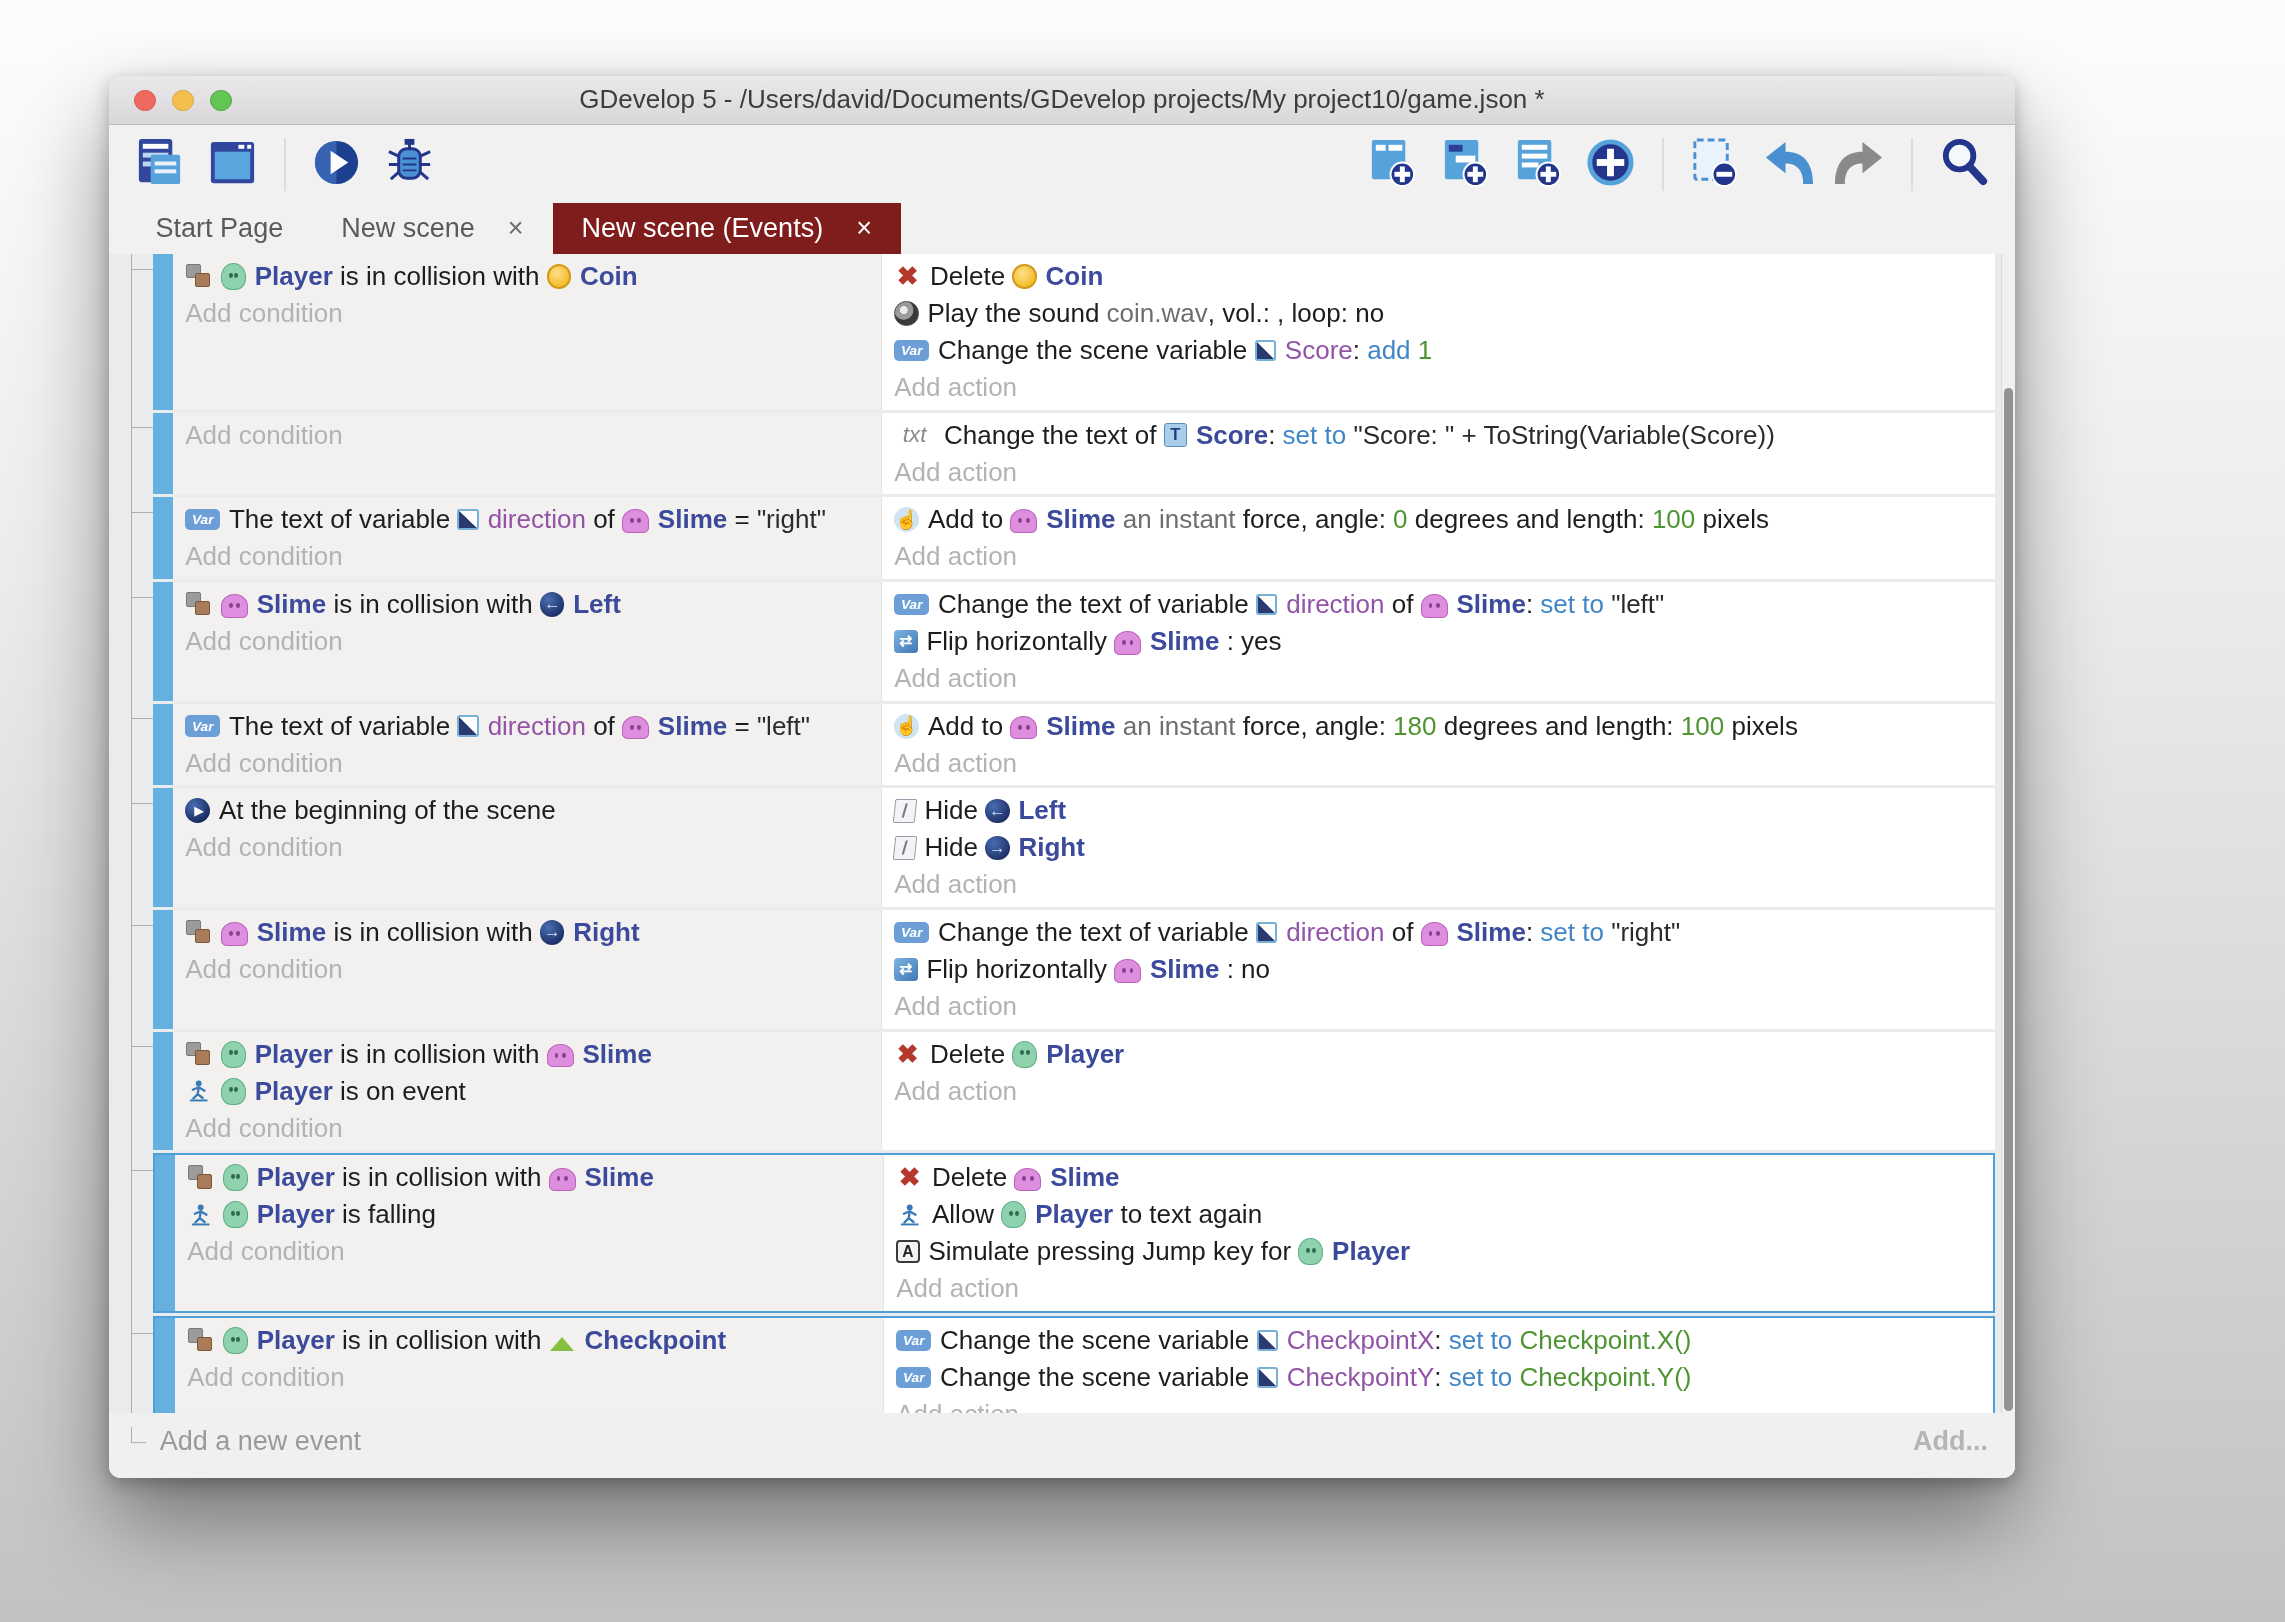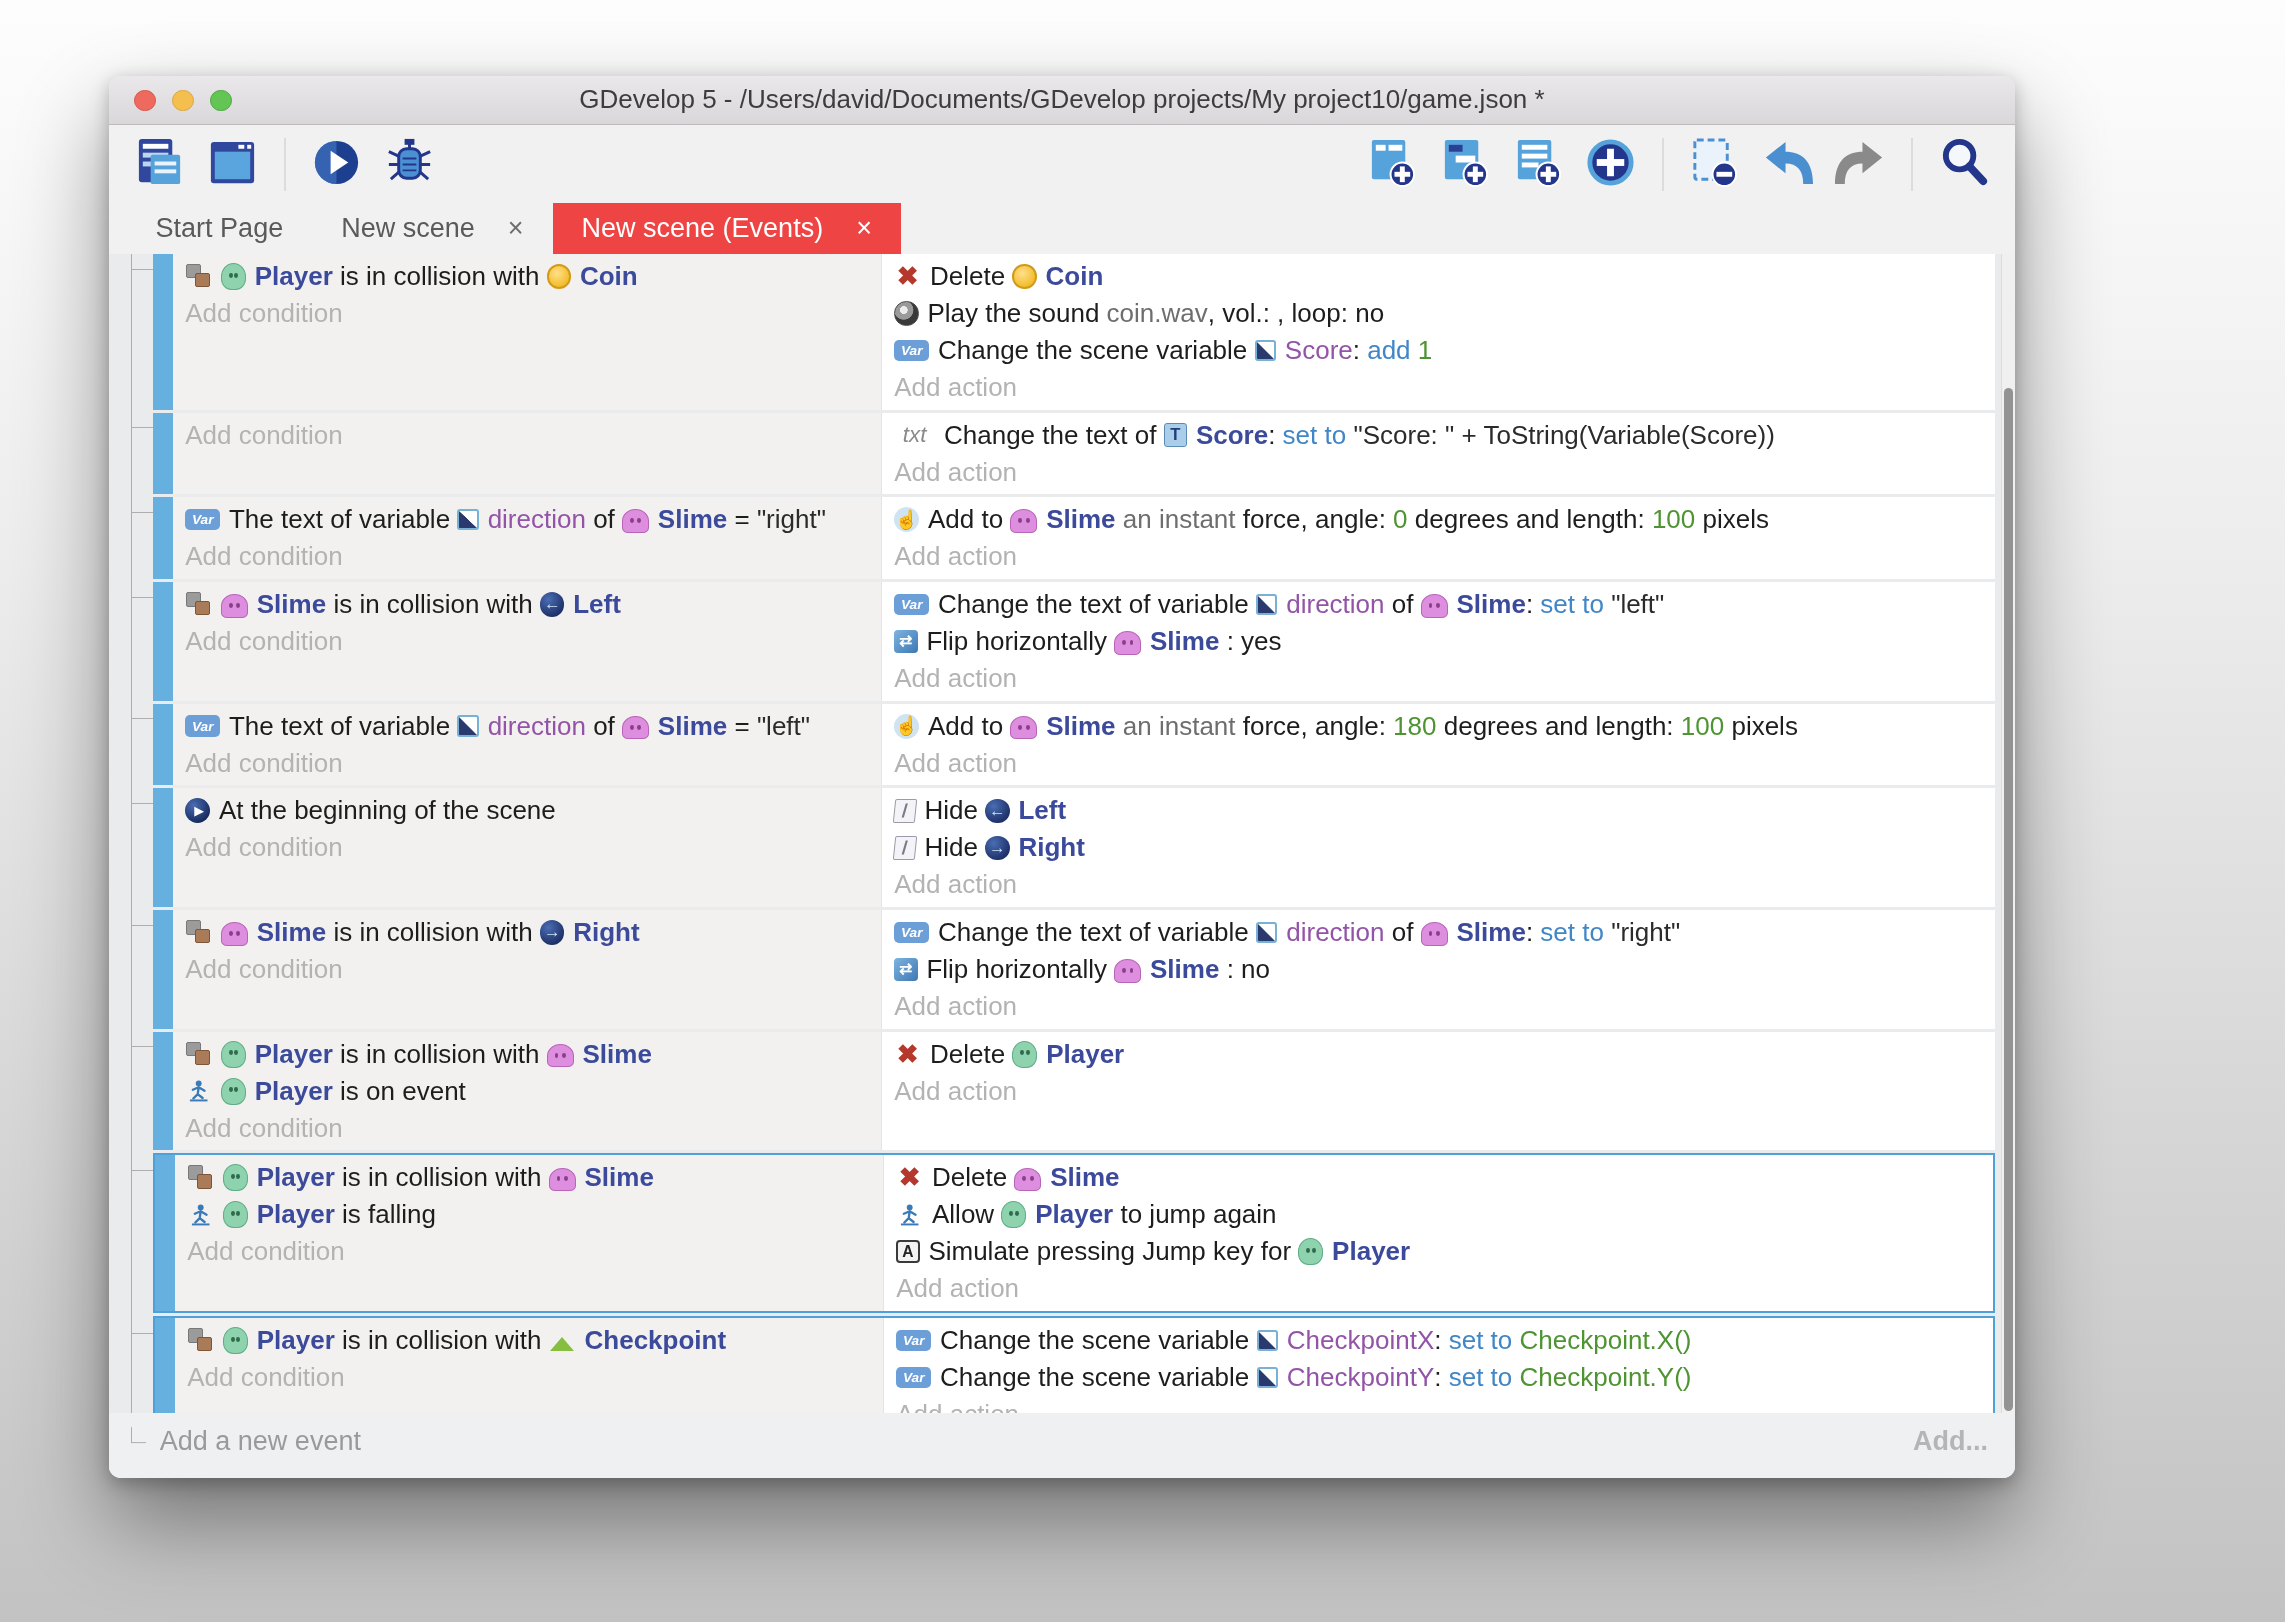--- a/index.html
+++ b/index.html
@@ -27,21 +27,21 @@
   .title { text-align: center; line-height: 47px; font-size: 26px; color: #3d3d3d; }
 
   .toolbar { height: 78px; background: #f1f1f1; display: flex; align-items: center; padding: 0 21.5px; }
   .tb-left, .tb-right { display: flex; align-items: center; gap: 13.7px; }
   .tb-right { margin-left: auto; }
   .tbtn { width: 59px; height: 59px; display: flex; align-items: center; justify-content: center; }
   .tbsep { width: 2px; height: 53px; background: #dcdcdc; margin: 0 7.8px; }
 
   .tabbar { height: 51px; background: #f1f1f1; display: flex; align-items: stretch; padding-left: 17.6px; font-size: 27px; }
   .tab { display: flex; align-items: center; padding: 0 29px; color: #5a5a5a; gap: 33px; cursor: default; justify-content: center; }
-  .tab.active { background: #ef4444; color: #fff; }
+  .tab.active { background: #7f1d1d; color: #fff; }
   .tab .x { font-size: 27px; color: #6e6e6e; }
   .tab.active .x { color: #fff; }
 
   .sheet { position: relative; height: 1159px; background: #e9ebed; overflow: hidden; }
   .rail { position: absolute; left: 22.4px; top: 0; bottom: 0; border-left: 1px solid #aeaeae; }
   .rows { margin-left: 44px; margin-right: 20px; position: relative; }
   .row { display: flex; align-items: stretch; margin-bottom: 2.9px; position: relative; background: #fff; }
   .row::before { content: ""; position: absolute; left: -22.4px; top: 14.6px; width: 22.4px; border-top: 1px solid #aeaeae; }
   .row.sel { border: 2px solid #4f9fd8; }
   .row.sel::before { left: -24.4px; }
@@ -651,21 +651,21 @@
                   <path d="M6 11 L12 8.5 L18 12 M12 8.5 L11 15.5 M11 15.5 L6.5 20 M11 15.5 L16 19.5" stroke="#3a7ab8" stroke-width="2.4" fill="none" stroke-linecap="round"></path>
                   <rect x="3" y="21" width="18" height="2" fill="#3a7ab8"></rect>
                 </svg>
               </span>
               <span class="sg">Allow </span>
               <span class="ic ic-player">
                 <i class="pe l"></i>
                 <i class="pe r"></i>
               </span>
               <span class="sg obj">Player</span>
-              <span class="sg"> to jump again</span>
+              <span class="sg"> to text again</span>
             </div>
             <div class="ln">
               <span class="ic ic-keyA">A</span>
               <span class="sg">Simulate pressing Jump key for </span>
               <span class="ic ic-player">
                 <i class="pe l"></i>
                 <i class="pe r"></i>
               </span>
               <span class="sg obj">Player</span>
             </div>

